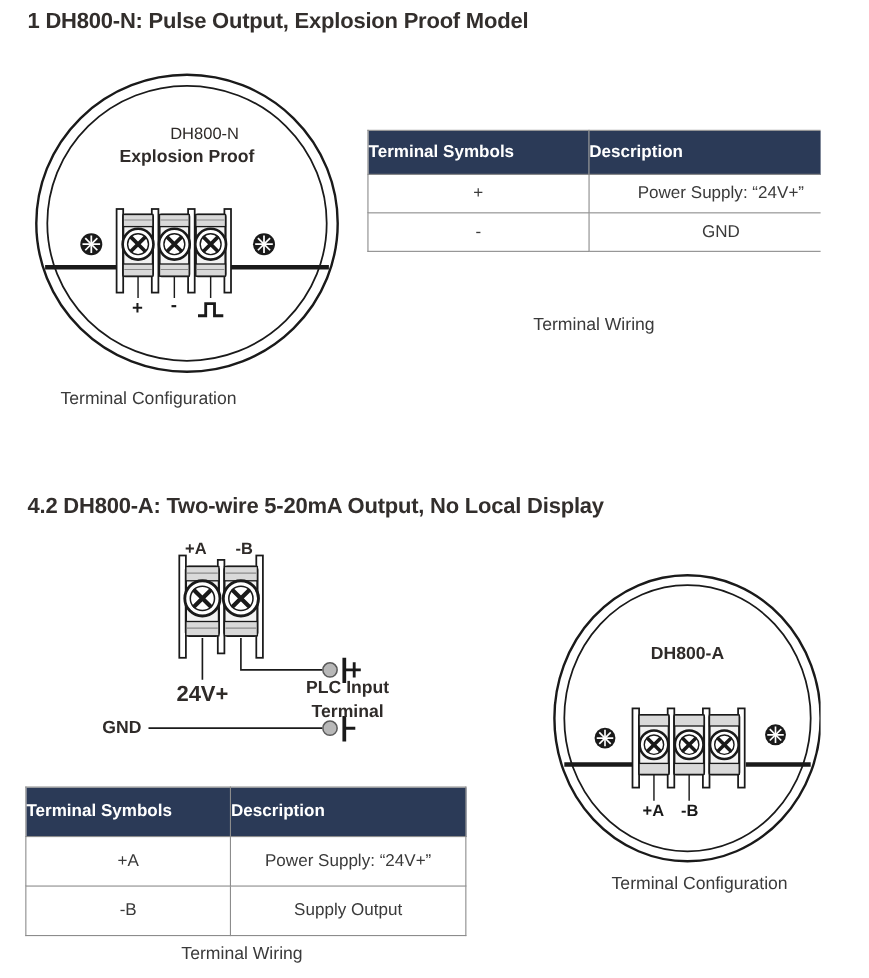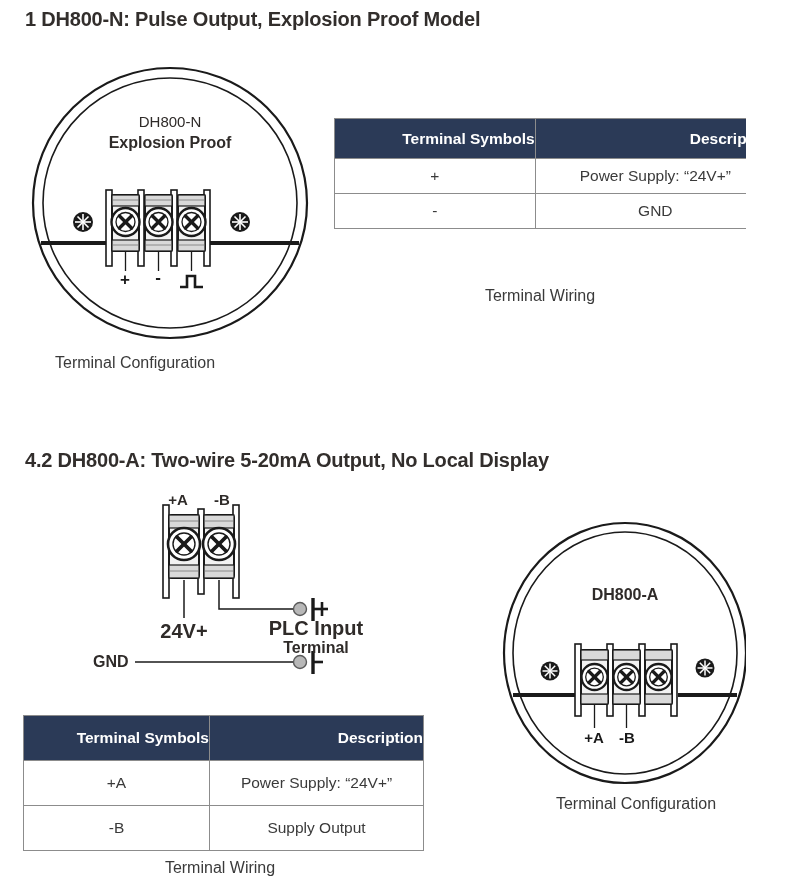--- a/index.html
+++ b/index.html
@@ -29,21 +29,21 @@
   }
   .center{text-align:center;}
   .diag-label{position:absolute;color:#2f2b29;white-space:nowrap;}
   .bold{font-weight:bold;}
   table.ttable{
     position:absolute;border-collapse:collapse;table-layout:fixed;
     background:#fff;
   }
   table.ttable th{
     background:var(--table-header-bg);color:var(--table-header-text);
-    font-size:15.5px;font-weight:bold;text-align:right;vertical-align:middle;
+    font-size:15.5px;font-weight:bold;text-align:left;vertical-align:middle;
     border:1px solid var(--table-border);padding:0;
   }
   table.ttable td{
     font-size:15.5px;color:var(--body-text);text-align:center;vertical-align:middle;
     border:1px solid var(--table-border);padding:0;background:#fff;
   }
   table.t1 th{height:39px;}
   table.t1 td{height:34px;}
   table.t2 th{height:44px;}
   table.t2 td{height:44px;}
@@ -134,21 +134,21 @@
             <line x1="217.5" y1="152.5" x2="206.5" y2="163.5"></line>
         </g>
       </g>
 
       <g stroke="#1a1a1a" stroke-width="1.3">
         <line x1="97.5" y1="187" x2="97.5" y2="207"></line>
         <line x1="130.5" y1="187" x2="130.5" y2="207"></line>
         <line x1="163.5" y1="187" x2="163.5" y2="207"></line>
       </g>
     </svg>
-    <div class="diag-label" style="left:0;width:284px;top:49px;text-align:center;font-size:15px;">DH800-N</div>
+    <div class="diag-label" style="left:16px;width:284px;top:49px;text-align:center;font-size:15px;">DH800-N</div>
     <div class="diag-label bold" style="left:0;width:284px;top:70px;text-align:center;font-size:16px;">Explosion Proof</div>
     <div class="wire-sym" style="left:77px;top:206px;">+</div>
     <div class="wire-sym" style="left:110px;top:204px;">-</div>
     <svg class="abs" style="left:151px;top:210px;" width="26" height="15" viewBox="0 0 26 15">
       <path d="M1 13 H8 V2 H16 V13 H24" fill="none" stroke="#1a1a1a" stroke-width="2.6"></path>
     </svg>
   </div>
   <div class="caption" style="left:55px;top:354px;">Terminal Configuration</div>
 
   <table class="ttable t1" style="left:334px;top:118px;width:442px;">
@@ -239,21 +239,21 @@
         <line x1="262" y1="114" x2="262" y2="128" stroke-width="2.6"></line>
         <line x1="253" y1="163" x2="253" y2="186" stroke-width="3.4"></line>
         <line x1="253" y1="174" x2="263" y2="174" stroke-width="2.6"></line>
       </g>
     </svg>
   </div>
   <div class="diag-label bold center" style="left:158px;top:491px;width:40px;font-size:15px;">+A</div>
   <div class="diag-label bold center" style="left:202px;top:491px;width:40px;font-size:15px;">-B</div>
   <div class="diag-label bold center" style="left:144px;top:620px;width:80px;font-size:20px;">24V+</div>
   <div class="diag-label bold" style="left:93px;top:653px;font-size:16px;">GND</div>
-  <div class="diag-label bold center" style="left:256px;top:617px;width:120px;font-size:20px;">PLC Input</div>
+  <div class="diag-label bold center" style="left:256px;top:617px;width:120px;font-size:16px;">PLC Input</div>
   <div class="diag-label bold center" style="left:256px;top:639px;width:120px;font-size:16px;">Terminal</div>
 
   <table class="ttable t2" style="left:23px;top:715px;width:401px;">
     <colgroup>
         <col style="width:46.5%">
         <col>
       </colgroup>
     <thead>
       <tr>
         <th>Terminal Symbols</th>

